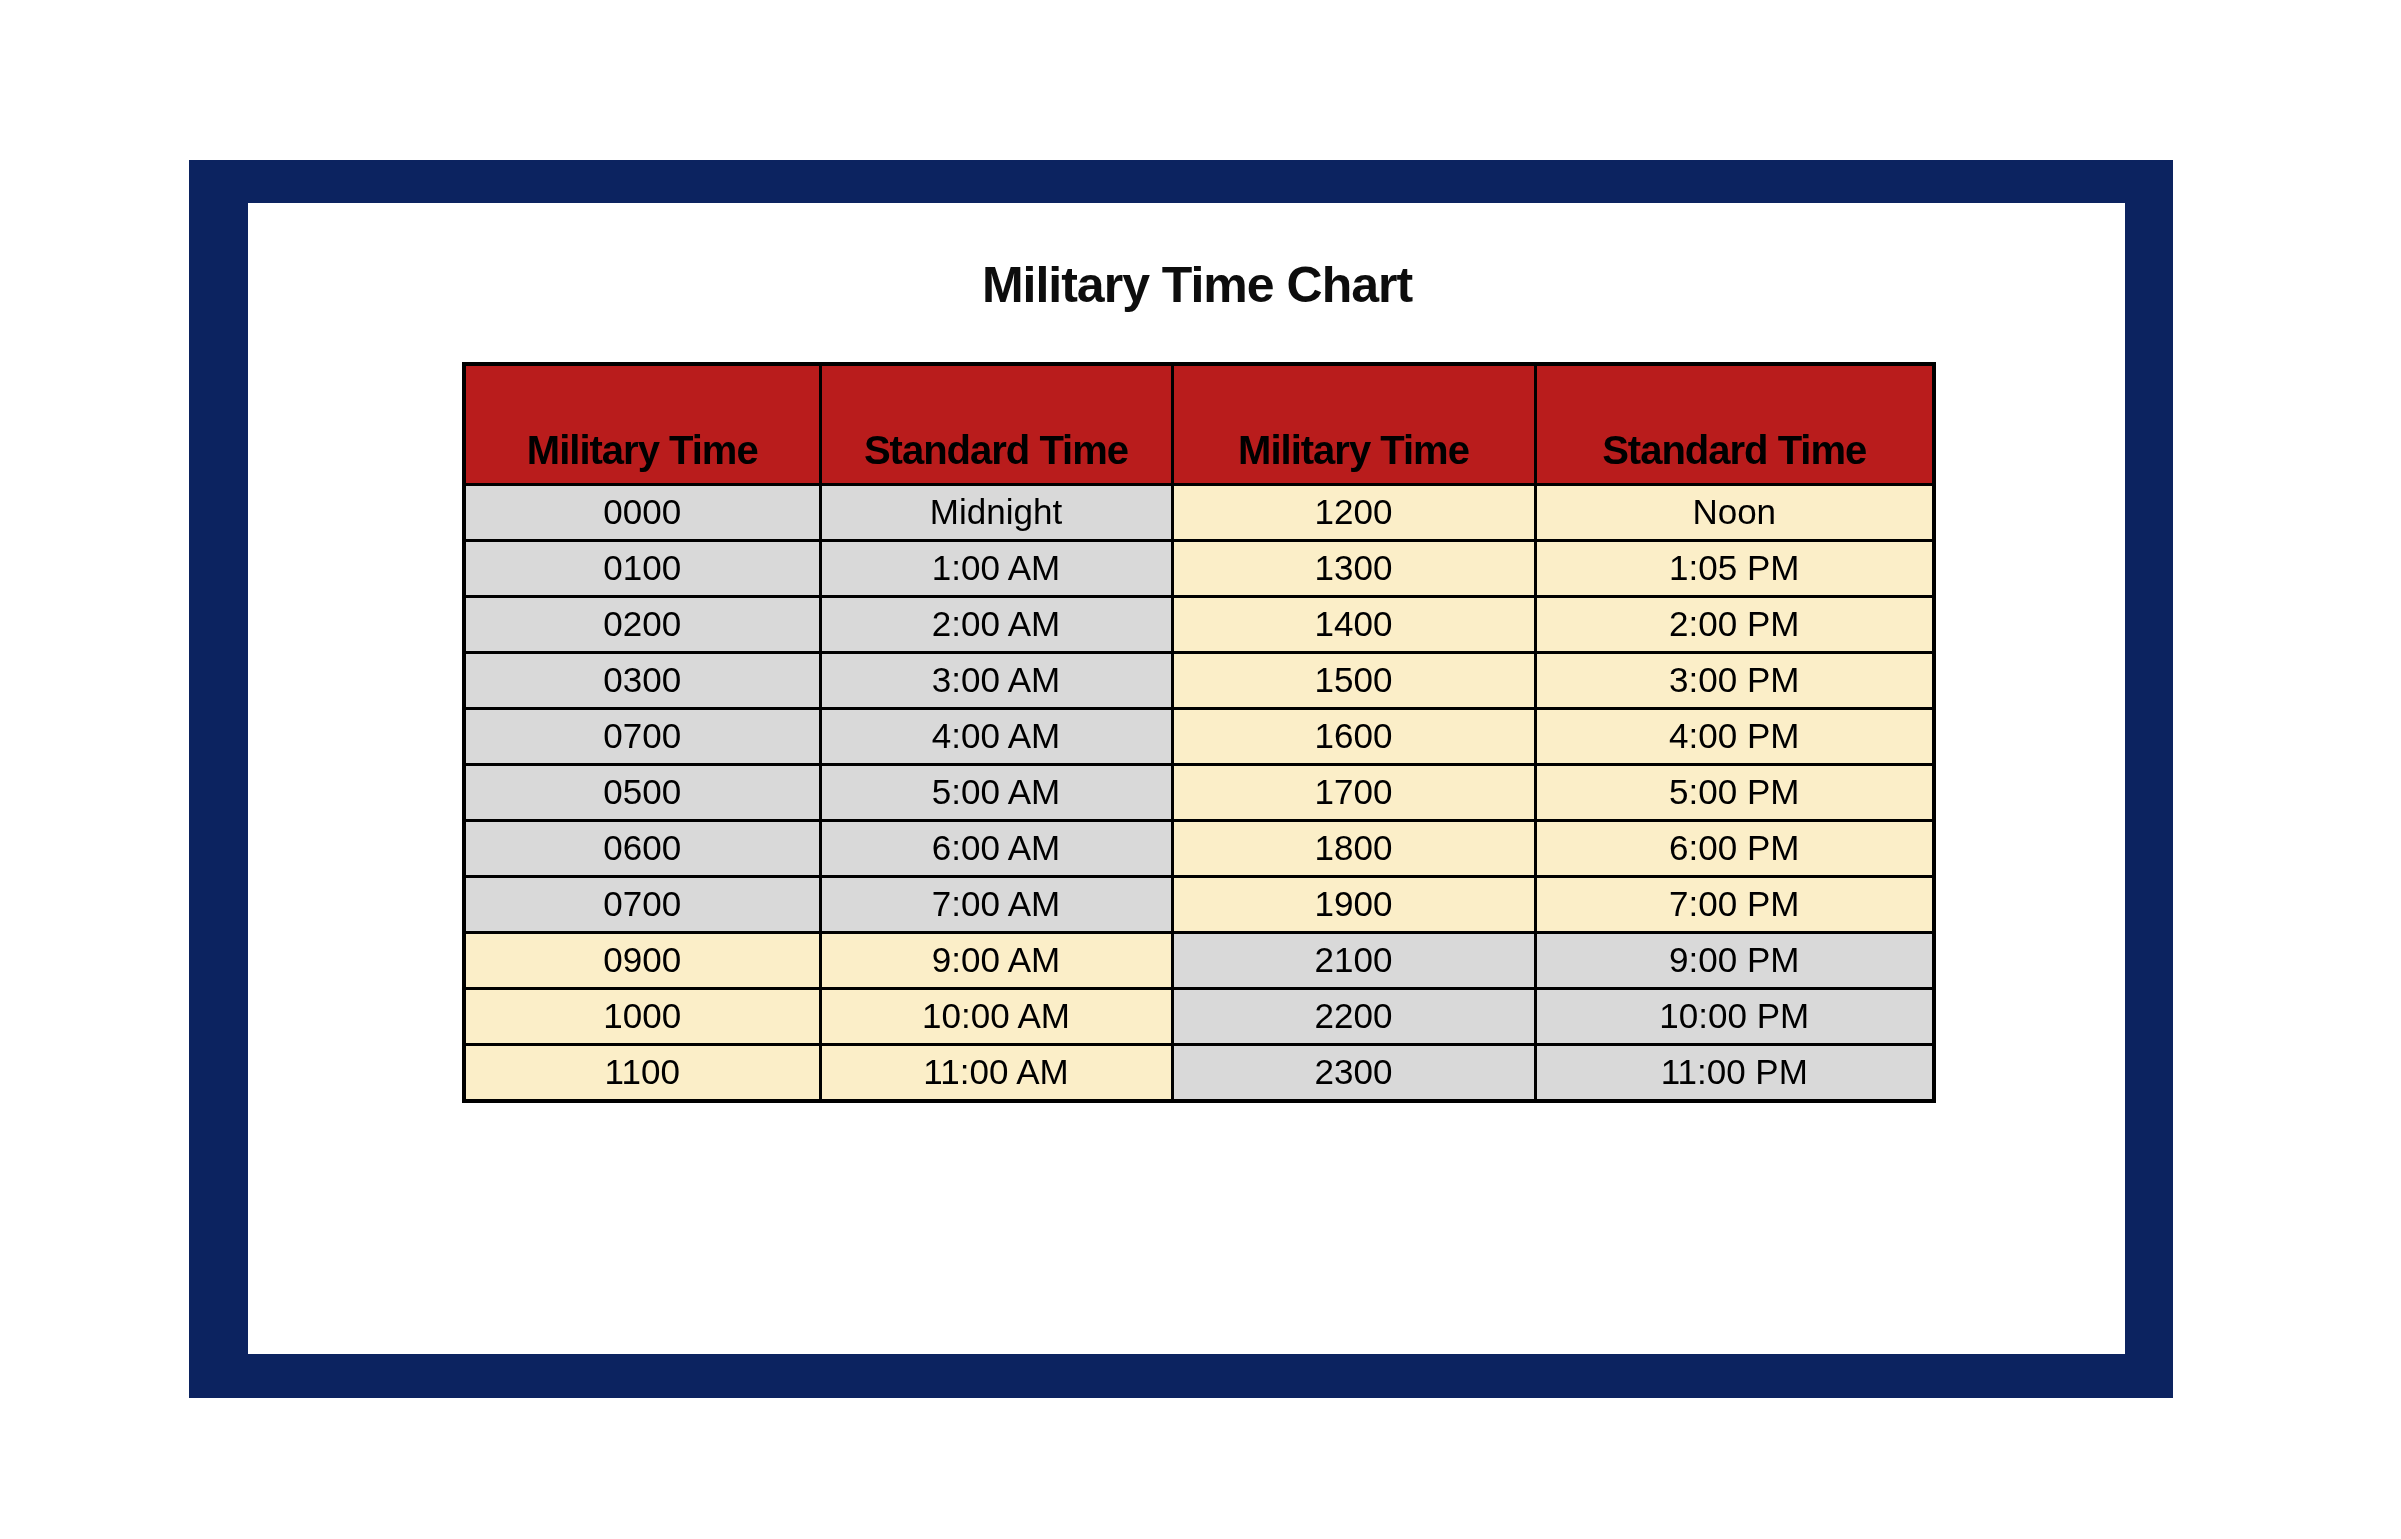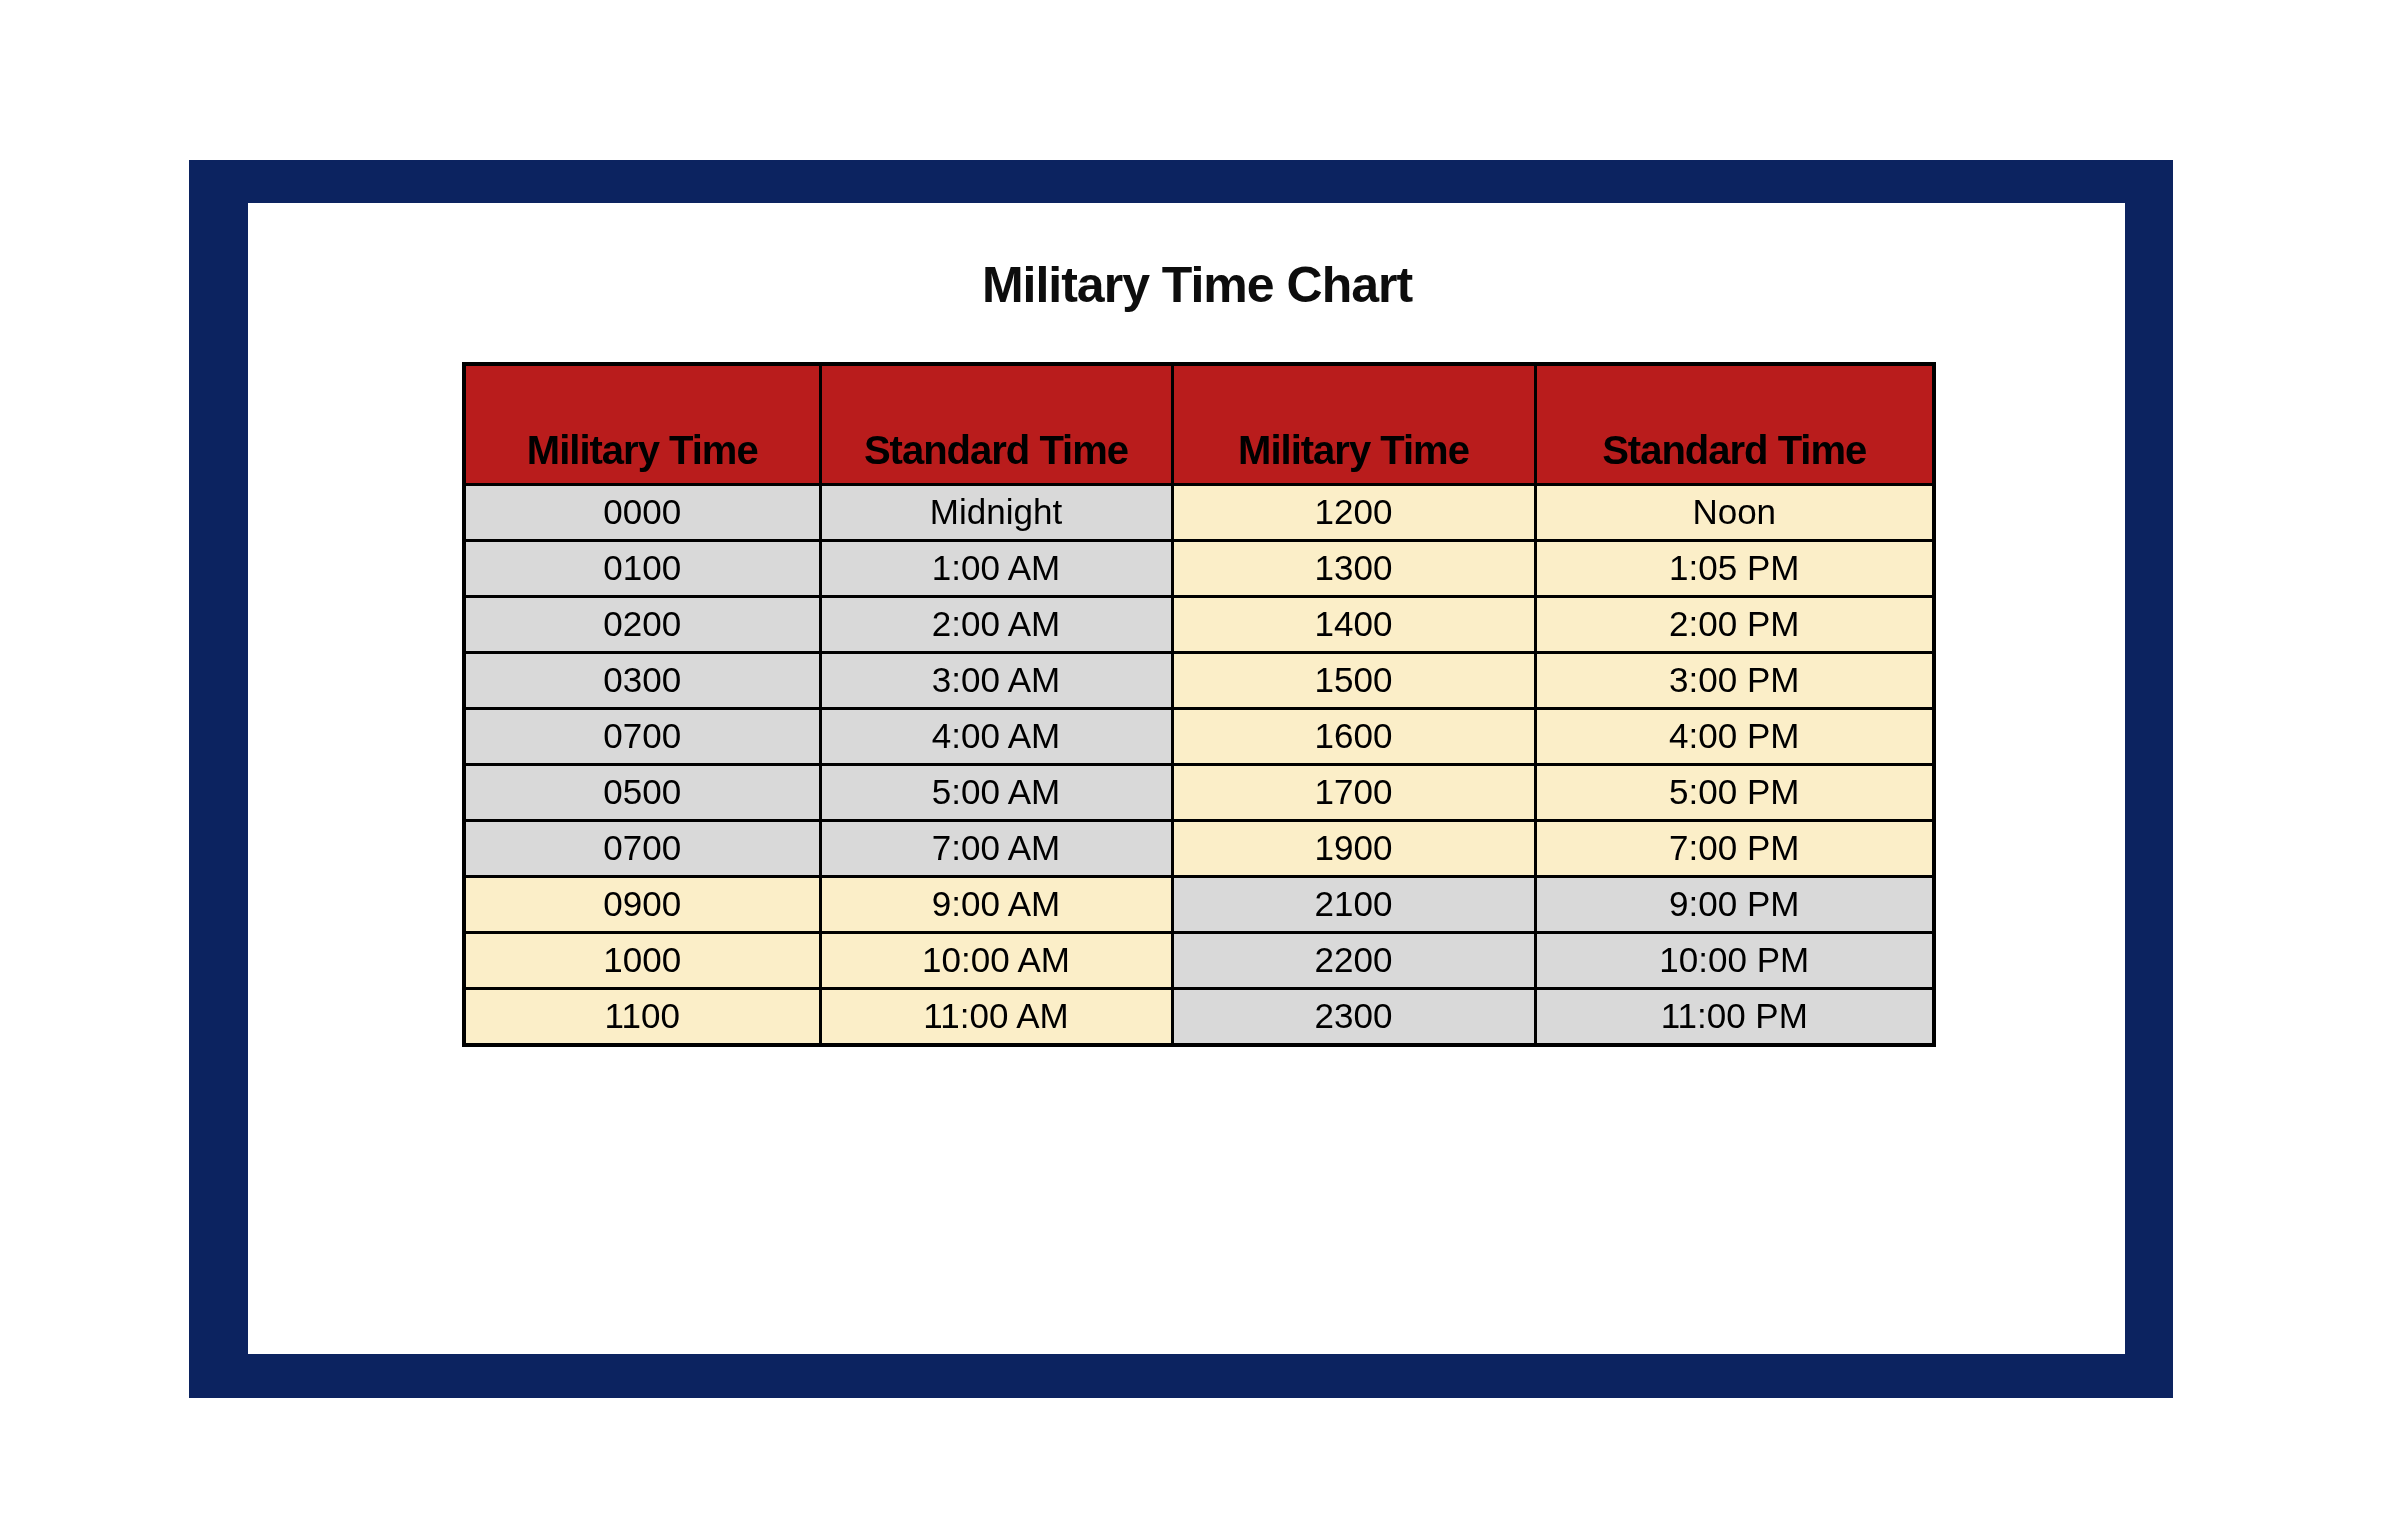--- a/index.html
+++ b/index.html
@@ -130,20 +130,26 @@
           <td class="cream">1600</td>
           <td class="cream">4:00 PM</td>
         </tr>
         <tr>
           <td class="gray">0500</td>
           <td class="gray">5:00 AM</td>
           <td class="cream">1700</td>
           <td class="cream">5:00 PM</td>
         </tr>
         <tr>
+          <td class="gray">0600</td>
+          <td class="gray">6:00 AM</td>
+          <td class="cream">1800</td>
+          <td class="cream">6:00 PM</td>
+        </tr>
+        <tr>
           <td class="gray">0700</td>
           <td class="gray">7:00 AM</td>
           <td class="cream">1900</td>
           <td class="cream">7:00 PM</td>
         </tr>
         <tr>
           <td class="cream">0900</td>
           <td class="cream">9:00 AM</td>
           <td class="gray">2100</td>
           <td class="gray">9:00 PM</td>

